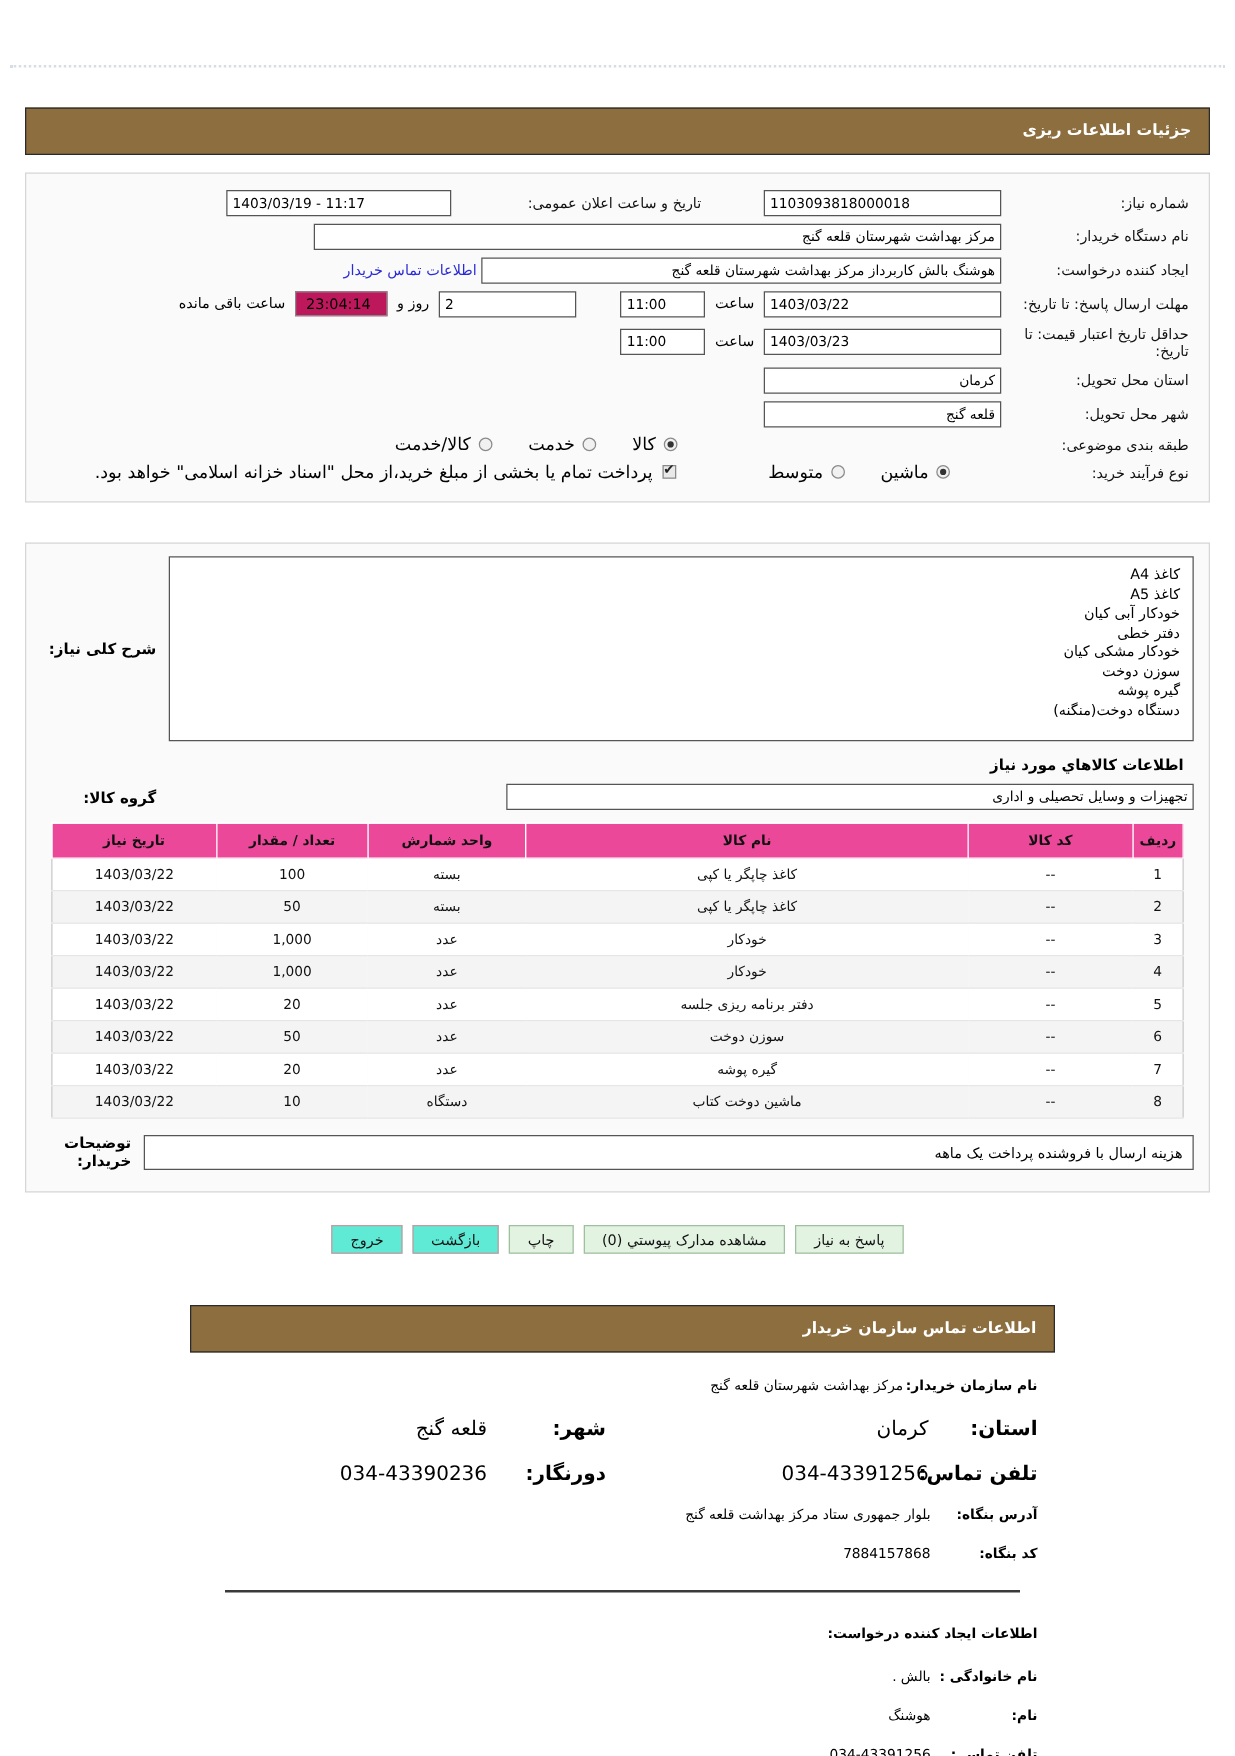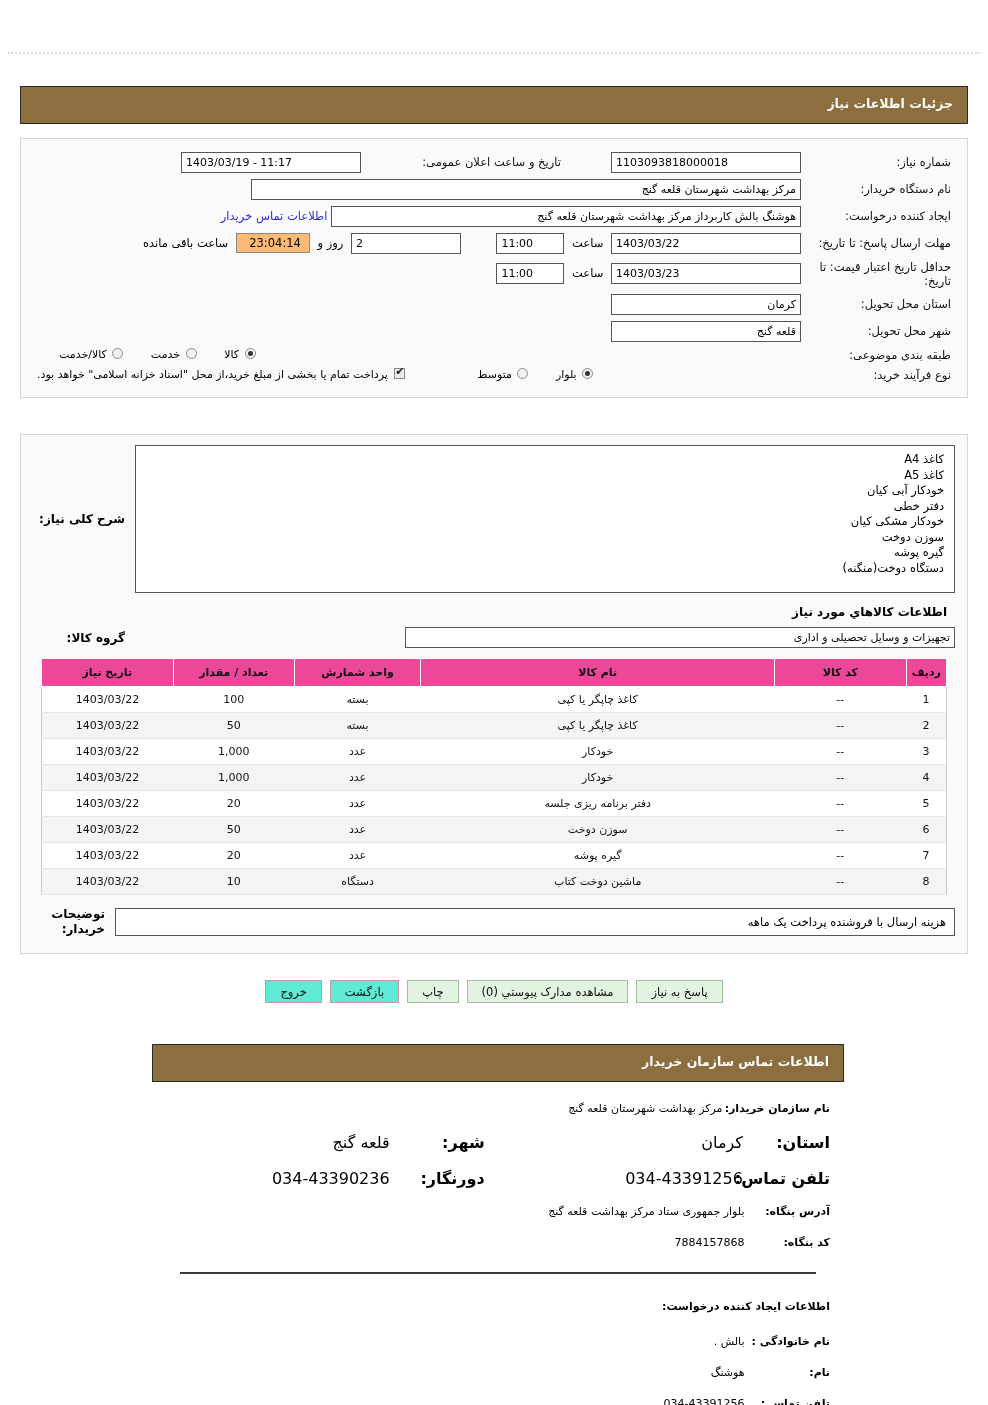--- a/index.html
+++ b/index.html
@@ -85,53 +85,53 @@
     text-align: right;
     vertical-align: middle;
     overflow: hidden;
     white-space: nowrap;
     color: #000;
   }
   .fld.num { text-align: left; direction: ltr; }
   .fld.w190 { width: 190px; }
   .fld.w180 { width: 180px; }
   .fld.w550 { width: 550px; }
-  .fld.w470 { width: 470px; }
+  .fld.w470 { width: 416px; }
   .fld.w68  { width: 68px; }
   .fld.w110 { width: 110px; }
 
   .inline-lbl {
     font-size: 11.5px;
     padding: 0 4px;
     white-space: nowrap;
   }
 
   .countdown {
     display: inline-block;
     border: 1px solid #888;
-    background: #fdba74;
+    background: #be185d;
     padding: 0 8px;
     height: 20px;
     line-height: 18px;
     font-size: 11.5px;
     direction: ltr;
-    text-align: right;
+    text-align: left;
     min-width: 74px;
     vertical-align: middle;
   }
 
   a.link {
     color: #2b2bd6;
     font-size: 11.5px;
     text-decoration: none;
     white-space: nowrap;
   }
 
   
-  .radio-row { text-align: left; font-size: 11px; }
+  .radio-row { text-align: center; font-size: 14px; }
   .radio {
     display: inline-block;
     width: 11px; height: 11px;
     border: 1px solid #8a8a8a;
     border-radius: 50%;
     background: #f1f1f1;
     vertical-align: -1px;
     position: relative;
     margin: 0 2px;
   }
@@ -346,21 +346,21 @@
     text-align: right;
   }
 </style>
 </head>
 <body>
 
 <div class="top-rule"></div>
 
 <div class="panel-details">
 
-  <div class="bar">جزئیات اطلاعات نیاز</div>
+  <div class="bar">جزئیات اطلاعات ریزی</div>
 
   <div class="card" style="margin-top:14px;">
     <table class="form">
       <tbody>
           <tr>
         <td class="lbl">شماره نیاز:</td>
         <td style="width:240px;">
           <span class="fld num w190">1103093818000018</span>
         </td>
         <td class="lbl" style="width:200px;">تاریخ و ساعت اعلان عمومی:</td>
@@ -437,21 +437,21 @@
             <span>کالا/خدمت</span>
           </span>
         </td>
       </tr>
 
       <tr>
         <td class="lbl">نوع فرآیند خرید:</td>
         <td colspan="3" class="radio-row">
           <span class="radio-opt">
             <span class="radio on"></span>
-            <span>بلوار</span>
+            <span>ماشین</span>
           </span>
           <span class="radio-opt">
             <span class="radio"></span>
             <span>متوسط</span>
           </span>
           <span style="display:inline-block;width:40px;"></span>
           <span class="chk on"></span>
           <span>پرداخت تمام یا بخشی از مبلغ خرید،از محل "اسناد خزانه اسلامی" خواهد بود.</span>
         </td>
       </tr>

